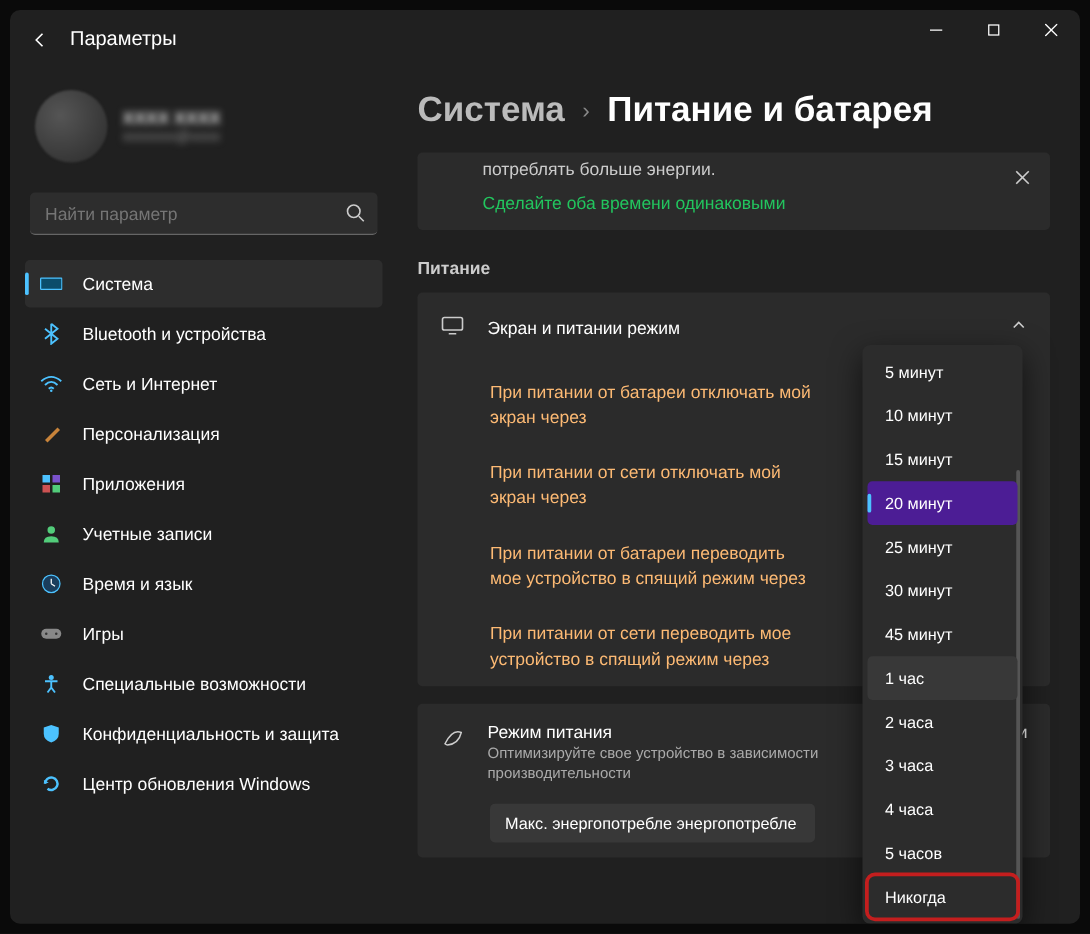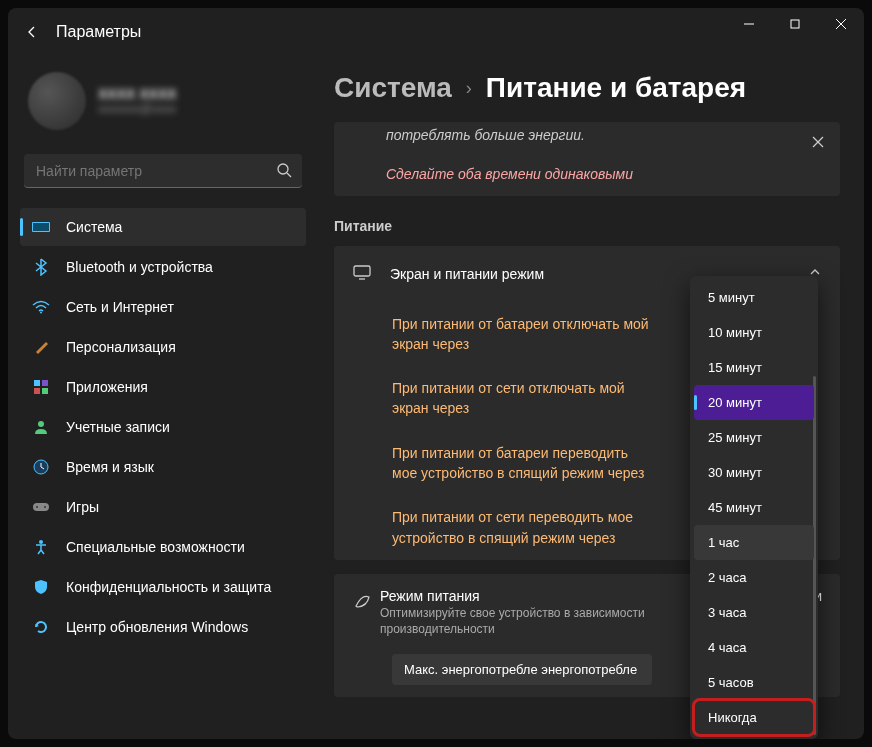--- a/index.html
+++ b/index.html
@@ -24,34 +24,34 @@
 .nav { display: flex; flex-direction: column; gap: 2px; }
 .nav-item { display: flex; align-items: center; height: 38px; padding: 0 12px; border-radius: 4px; color: #fff; font-size: 14px; gap: 16px; cursor: pointer; position: relative; }
 .nav-item.active { background: #2d2d2d; }
 .nav-item.active::before { content: ""; position: absolute; left: 0; top: 10px; bottom: 10px; width: 3px; background: #4cc2ff; border-radius: 2px; }
 .nav-icon { width: 18px; height: 18px; display: flex; align-items: center; justify-content: center; }
 .content { flex: 1; padding: 16px 24px 0 16px; overflow: hidden; position: relative; }
 .breadcrumb { display: flex; align-items: center; gap: 14px; margin-bottom: 18px; }
 .bc-parent { color: #bbb; font-size: 28px; font-weight: 600; }
 .bc-sep { color: #888; font-size: 18px; }
 .bc-current { color: #fff; font-size: 28px; font-weight: 600; }
-.alert { background: #2b2b2b; border-radius: 4px; padding: 4px 44px 14px 52px; position: relative; margin-bottom: 22px; font-style: italic; }
+.alert { background: #2b2b2b; border-radius: 4px; padding: 4px 44px 14px 52px; position: relative; margin-bottom: 22px; }
 .alert-text { color: #ccc; font-size: 14px; line-height: 1.4; }
-.alert-link { color: #fca5a5; font-size: 14px; margin-top: 20px; display: block; cursor: pointer; }
+.alert-link { color: #22c55e; font-size: 14px; margin-top: 8px; display: block; cursor: pointer; }
 .alert-close { position: absolute; right: 10px; top: 8px; color: #ccc; width: 24px; height: 24px; display: flex; align-items: center; justify-content: center; cursor: pointer; }
 .section-title { color: #ccc; font-size: 14px; font-weight: 600; margin-bottom: 12px; }
 .card { background: #2b2b2b; border-radius: 4px; margin-bottom: 4px; }
 .card-header { display: flex; align-items: center; padding: 16px 18px; gap: 18px; cursor: pointer; }
 .card-icon { color: #ccc; width: 20px; }
 .card-title { color: #fff; font-size: 14px; flex: 1; }
 .card-chev { color: #ccc; margin-left: auto; }
 .setting-row { padding: 12px 18px 12px 58px; }
 .setting-label { color: #fdba74; font-size: 14px; line-height: 1.45; max-width: 260px; }
 .card2 { background: #2b2b2b; border-radius: 4px; margin-top: 14px; padding-bottom: 4px; }
-.card2-head { display: flex; align-items: flex-start; gap: 8px; padding: 14px 18px 10px 18px; }
+.card2-head { display: flex; align-items: flex-start; gap: 18px; padding: 14px 18px 10px 18px; }
 .card2-titles { flex: 1; }
 .card2-title { color: #fff; font-size: 14px; }
 .card2-desc { color: #aaa; font-size: 12px; margin-top: 2px; }
 .card2-extra { color: #fff; font-size: 14px; white-space: nowrap; }
 .pill-row { padding: 8px 18px 8px 58px; }
 .pill { background: #383838; border-radius: 4px; padding: 8px 12px; color: #fff; font-size: 13px; display: inline-block; min-width: 260px; }
 .dropdown { position: absolute; right: 46px; top: 220px; width: 128px; background: #2c2c2c; border-radius: 6px; box-shadow: 0 8px 24px rgba(0,0,0,0.6); padding: 4px 2px 4px 2px; z-index: 10; }
 .dd-scroll { position: absolute; right: 2px; top: 100px; bottom: 4px; width: 3px; background: #555; border-radius: 2px; }
 .dd-item { padding: 10px 14px; color: #fff; font-size: 13px; border-radius: 4px; margin: 0 2px; cursor: pointer; position: relative; }
 .dd-item.sel { background: #4c1d95; }

